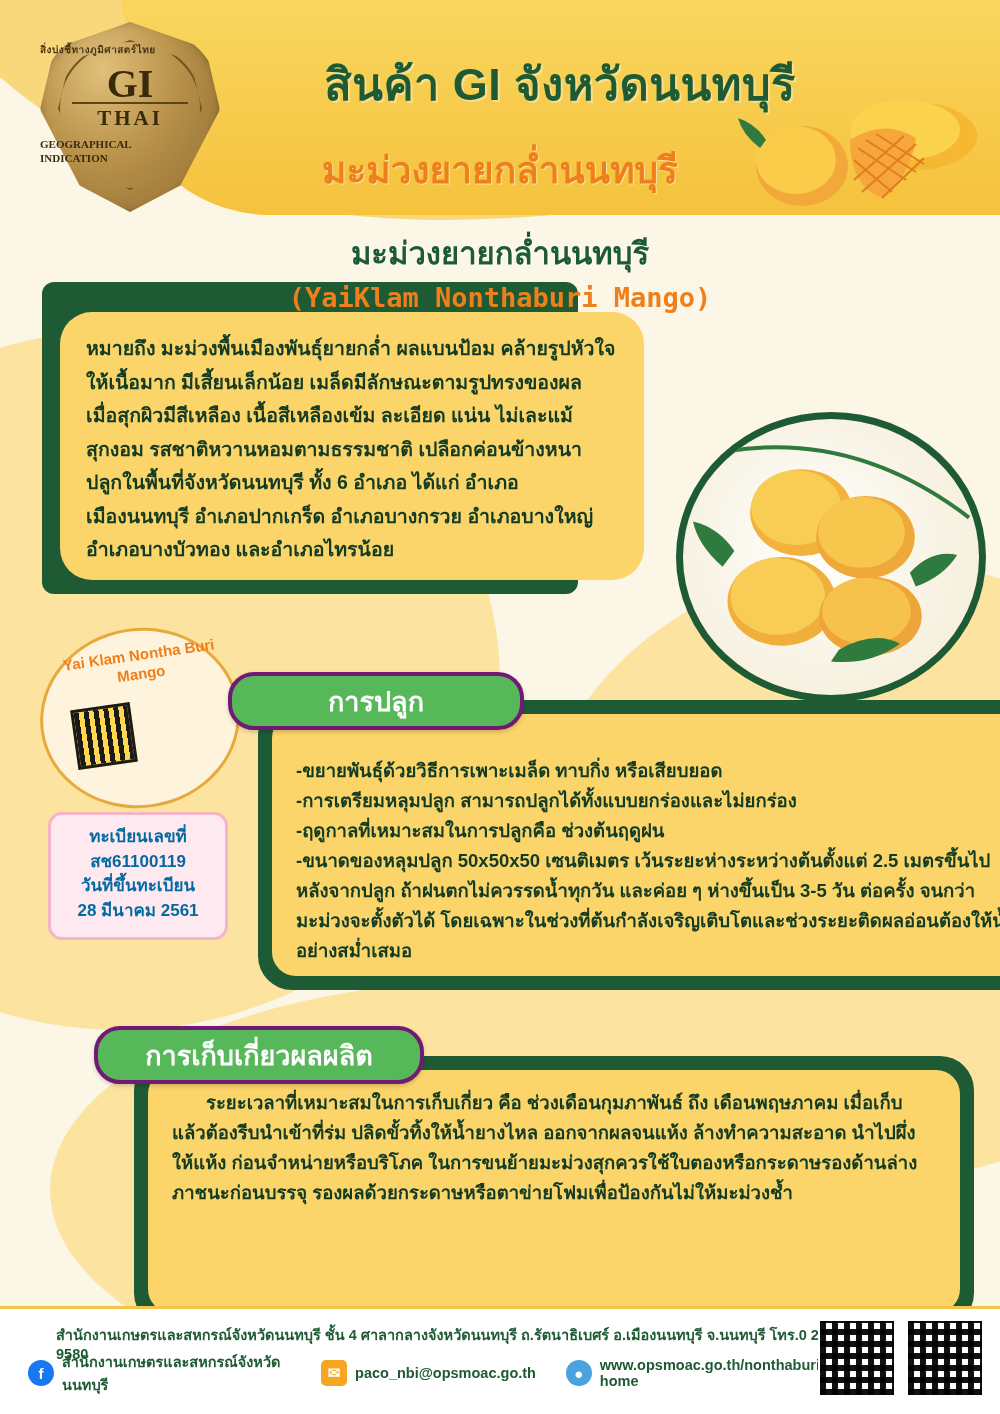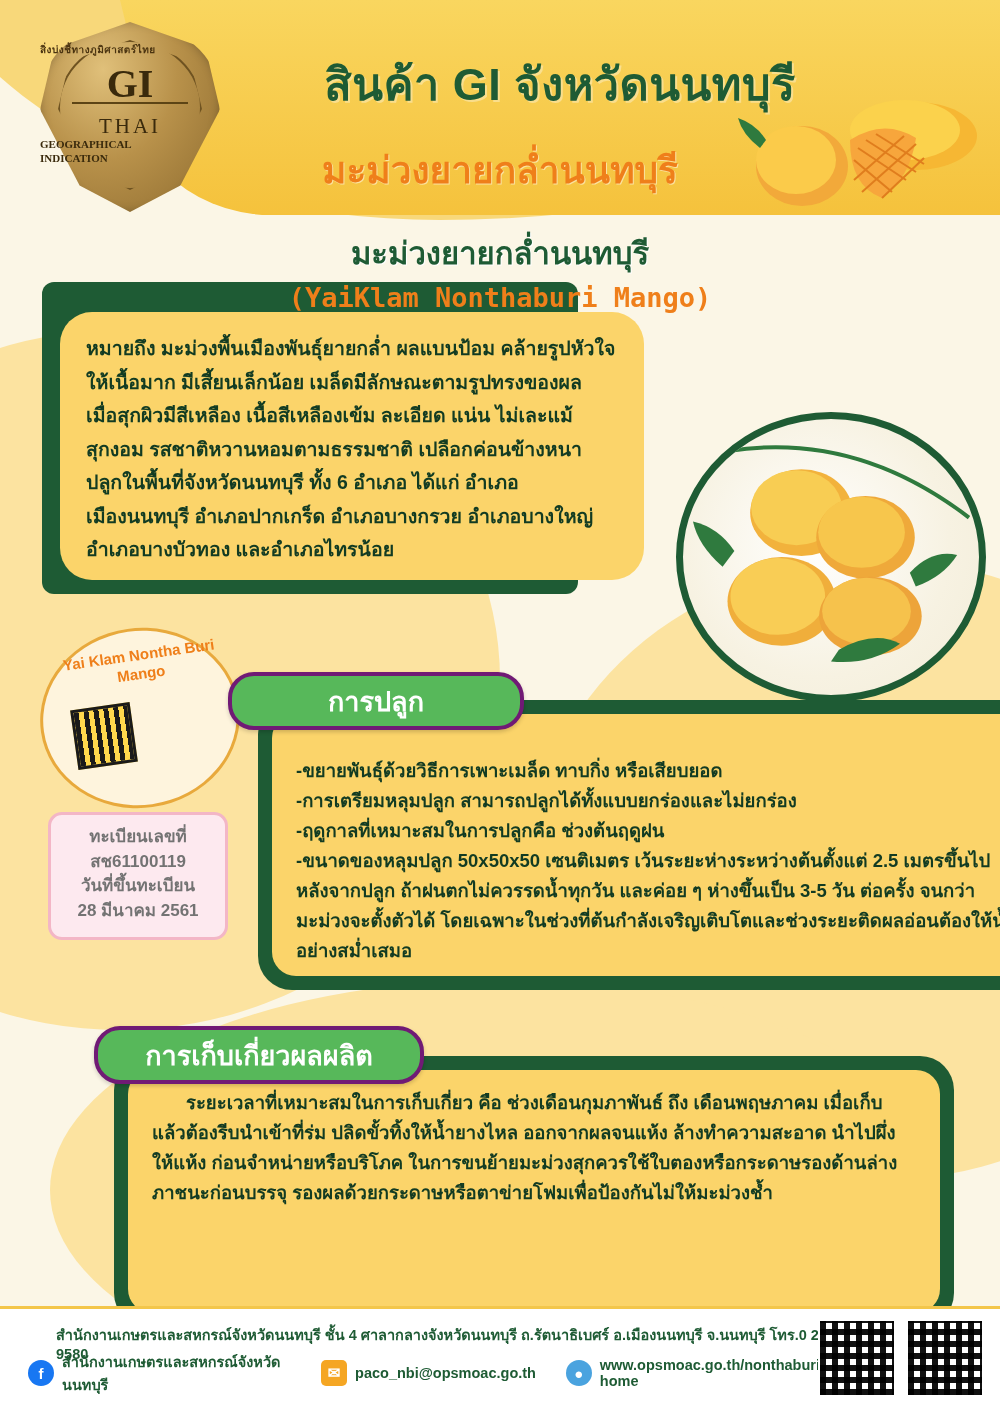--- a/index.html
+++ b/index.html
@@ -75,22 +75,22 @@
   }
   .gi-text-top {
     position:absolute; top:20px; left:0; width:100%; 
     font-size:10px; color:#4b3410; font-weight:bold; letter-spacing:.5px;
   }
   .gi-big {
     position:absolute; top:38px; left:0; width:100%; text-align:center;
     font-size:40px; font-weight:bold; color:#3a2a0c; font-family:"Liberation Serif", serif;
   }
   .gi-thai {
-    position:absolute; top:92px; left:0; width:100%; text-align:center;
-    font-size:21px; font-weight:normal; color:#3a2a0c; letter-spacing:3px;
+    position:absolute; top:84px; left:0; width:100%; text-align:center;
+    font-size:21px; font-weight:bold; color:#3a2a0c; letter-spacing:3px;
     font-family:"Liberation Serif", serif;
   }
   .gi-line {
     position:absolute; top:80px; left:32px; width:116px; height:2px; background:#5c4415;
   }
   .gi-geo {
     position:absolute; top:116px; left:0; width:100%; 
     font-size:11px; font-weight:bold; color:#3a2a0c; line-height:1.25;
     font-family:"Liberation Serif", serif;
   }
@@ -147,40 +147,40 @@
     background:
       repeating-linear-gradient(90deg,#1a1a1a 0 5px,#ffd84d 5px 10px),
       #ffd84d;
     border:3px solid #1a1a1a;
     transform:rotate(-8deg);
   }
   .reg-box {
     position:absolute; left:48px; top:812px; width:180px; height:128px; z-index:5;
     background:#fde9ef; border:3px solid #f3b6c6; border-radius:14px;
     text-align:center; padding-top:10px;
-    font-size:17px; font-weight:bold; color:#737373; line-height:1.45;
+    font-size:17px; font-weight:bold; color:#0369a1; line-height:1.45;
   }
 
   
   .sec-badge {
     position:absolute; z-index:6;
     background:#57b85a; border:4px solid #701a75;
     border-radius:26px; color:#ffffff; font-weight:bold;
     display:flex; align-items:center; justify-content:center;
     box-shadow:0 2px 4px rgba(0,0,0,.18);
   }
   #badge-planting { left:228px; top:672px; width:296px; height:58px; font-size:27px; }
   #badge-harvest { left:94px; top:1026px; width:330px; height:58px; font-size:27px; }
 
   .sec-card {
     position:absolute; z-index:5;
     background:#1e5b34; border-radius:34px;
   }
   #card-planting { left:258px; top:700px; width:807px; height:290px; }
-  #card-harvest  { left:114px; top:1056px; width:840px; height:271px;text-decoration:underline; }
+  #card-harvest  { left:134px; top:1056px; width:840px; height:271px;text-decoration:underline; }
 
   .sec-inner {
     position:absolute; left:14px; top:14px; right:14px; bottom:14px;
     background:#fbd46a; border-radius:24px;
     padding:18px 24px;
     font-size:18.5px; line-height:1.62; color:#123b22; font-weight:bold;
   }
   #card-planting .sec-inner { padding-top:42px; }
   .sec-inner p { margin:0; }
   .sec-inner p.indent { text-indent:34px; }

